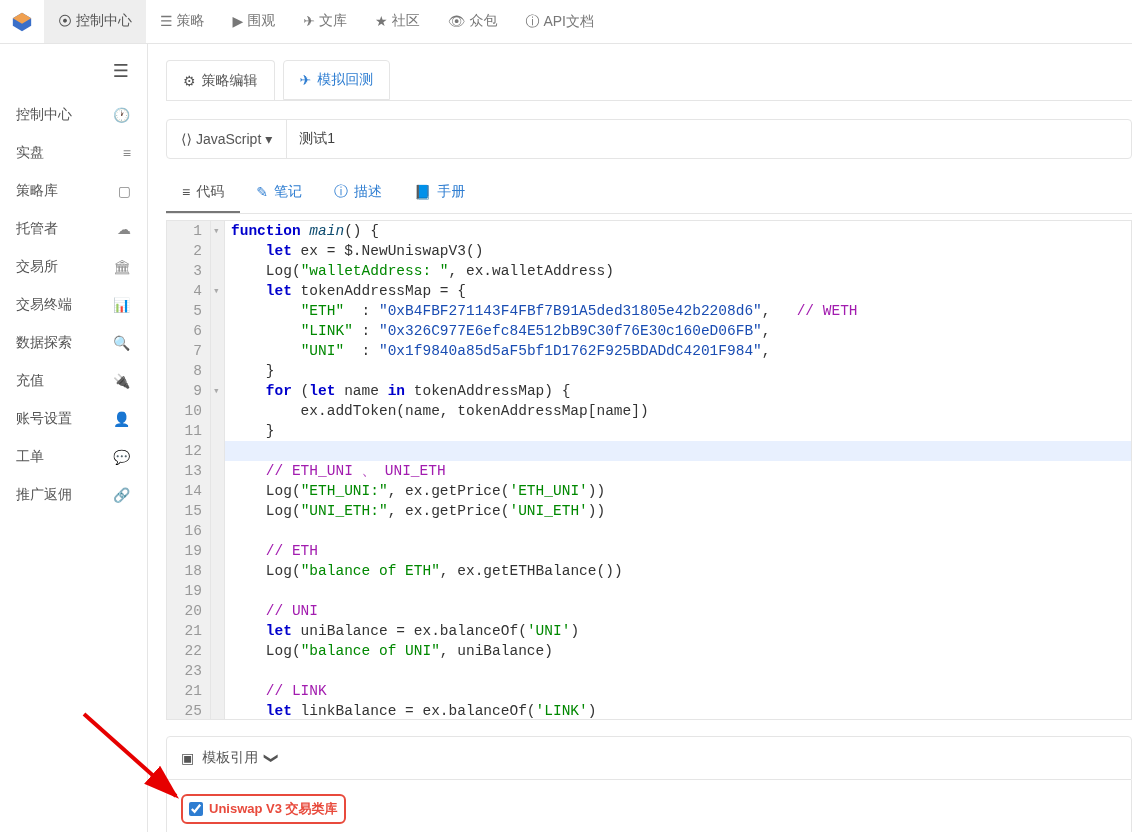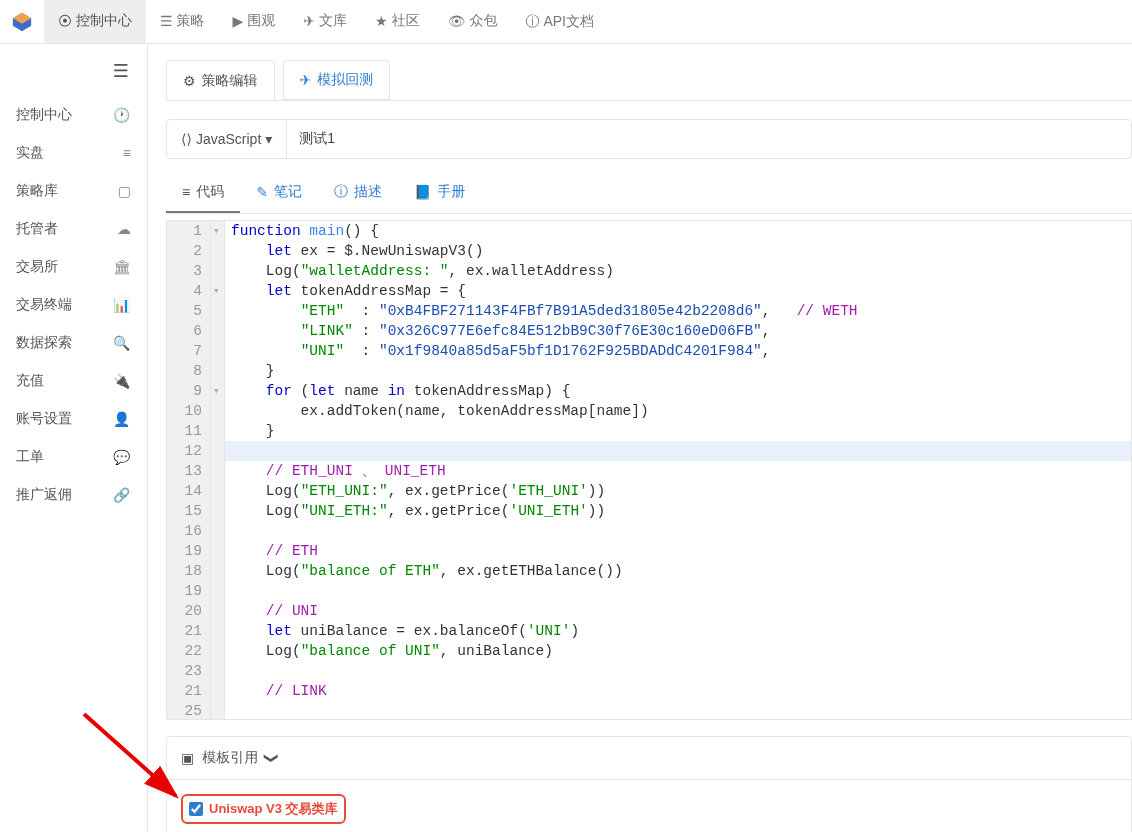--- a/index.html
+++ b/index.html
@@ -162,22 +162,22 @@
   background: #f0f0f0;
   border-right: 1px solid #e5e5e5;
   user-select: none;
   flex-shrink: 0;
 }
 .gutter-fold { width: 14px; background:#f0f0f0; border-right:1px solid #e5e5e5; color:#aaa; flex-shrink:0; font-size:11px; padding-left:2px; }
 .code-text {
   padding-left: 6px;
   white-space: pre;
 }
-.kw { color: #0000cc; }
-.fn { color: #3b82f6; }
+.kw { color: #0000cc; font-weight: bold; }
+.fn { color: #0c4a6e; font-style: italic; }
 .str { color: #008800; }
 .str2 { color: #1a4db3; }
 .cmt { color: #a21caf; }
 
 
 .tmpl-header {
   margin-top: 16px;
   border: 1px solid #e5e5e5;
   border-radius: 4px 4px 0 0;
   padding: 12px 14px;
@@ -461,20 +461,21 @@
           <div class="code-text"></div>
         </div>
         <div class="code-line">
           <div class="gutter">21</div>
           <div class="gutter-fold"></div>
           <div class="code-text">    <span class="cmt">// LINK</span></div>
         </div>
         <div class="code-line">
           <div class="gutter">25</div>
           <div class="gutter-fold"></div>
+          <div class="code-text">    <span class="kw">let</span> linkBalance = ex.balanceOf(<span class="str">'LINK'</span>)</div>
         </div>
       </div>
 
     <div class="tmpl-header">
       <span>▣</span>
       <span>模板引用</span>
       <span style="transform: rotate(90deg);">❯</span>
     </div>
     <div class="tmpl-body">
       <label class="tmpl-item">

